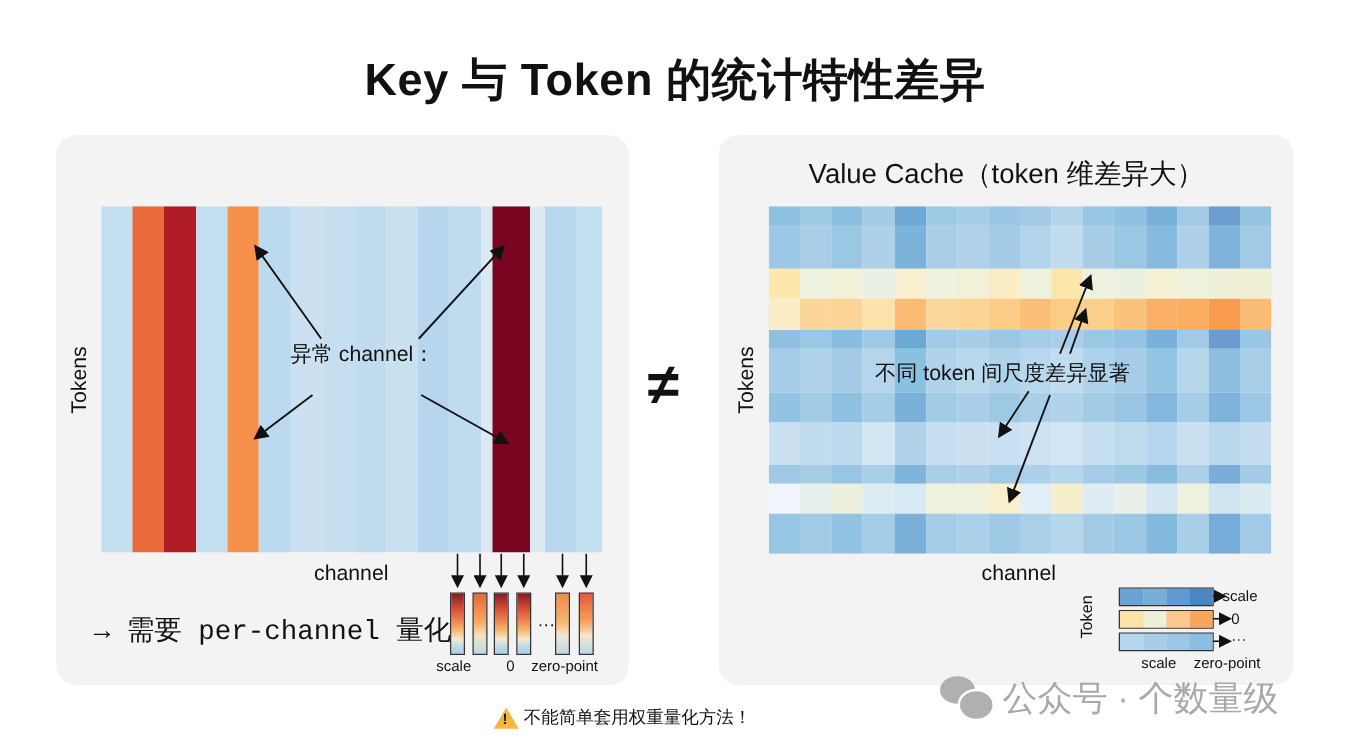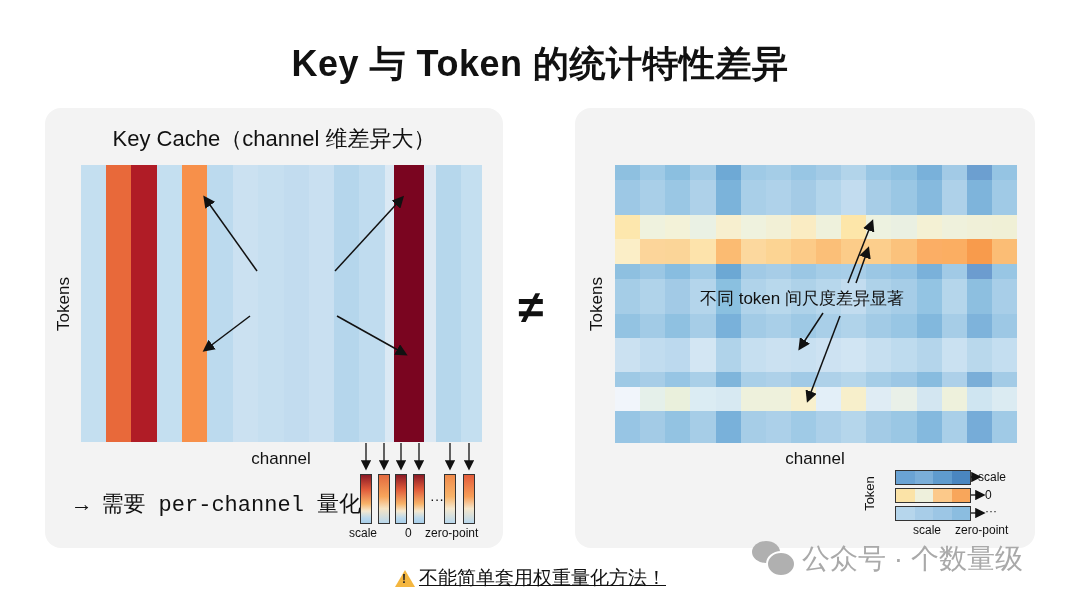--- a/index.html
+++ b/index.html
@@ -41,21 +41,21 @@
   .need-label { position:absolute; font-size:22px;font-family:Liberation Mono, monospace; }
   .qbar {
     position:absolute; width:10px; height:48px; border:1px solid #333;
     background:linear-gradient(to bottom, #8c1a25 0%, #e05a3a 30%, #f7b36a 60%, #f5e8cf 75%, #b9d8ed 90%, #a9cfe9 100%);
   }
   .small-label { position:absolute; font-size:12px; color:#111; }
   .tbar { position:absolute; height:13px; width:74px; border:1px solid #333; display:flex; }
   .tbar span { flex:1; }
   .neq { position:absolute; left:518px; top:280px; font-size:46px; font-weight:bold; }
   .warning {
-    position:absolute; top:565px; left:395px; font-size:19px; color:#111; display:flex; align-items:center; gap:4px;text-decoration:underline;
+    position:absolute; top:565px; left:395px; font-size:14px; color:#111; display:flex; align-items:center; gap:4px;
   }
   .warn-icon {
     width:0; height:0; border-left:10px solid transparent; border-right:10px solid transparent;
     border-bottom:17px solid #f4b63f; position:relative; display:inline-block;
   }
   .warn-icon::after {
     content:"!"; position:absolute; left:-3px; top:2px; font-size:12px; font-weight:bold; color:#222;
   }
   .watermark {
     position:absolute; left:752px; top:540px; font-size:28px; color:#a9a9a9; display:flex; align-items:center; gap:8px;
@@ -63,21 +63,20 @@
   .wechat-icon { position:relative; width:42px; height:36px; }
   .bubble1 { position:absolute; left:0; top:0; width:28px; height:22px; border-radius:50%; background:#b0b0b0; }
   .bubble2 { position:absolute; left:14px; top:10px; width:26px; height:22px; border-radius:50%; background:#b0b0b0; border:2px solid #fff; }
 </style>
 </head>
 <body>
 
 <div class="title">Key 与 Token 的统计特性差异</div>
 
 <div id="left-panel" class="panel">
-  <div class="panel-title">Key Cache（channel 维差异大）</div>
   <div id="key-heatmap" class="heatmap">
       <div class="col" style="width: 25px; background: rgb(196, 223, 240);"></div>
       <div class="col" style="width: 25px; background: rgb(232, 105, 58);"></div>
       <div class="col" style="width: 26px; background: rgb(176, 28, 38);"></div>
       <div class="col" style="width: 25px; background: rgb(196, 223, 240);"></div>
       <div class="col" style="width: 25px; background: rgb(247, 144, 74);"></div>
       <div class="col" style="width: 26px; background: rgb(188, 218, 238);"></div>
       <div class="col" style="width: 25px; background: rgb(203, 225, 241);"></div>
       <div class="col" style="width: 26px; background: rgb(198, 223, 240);"></div>
       <div class="col" style="width: 25px; background: rgb(194, 220, 239);"></div>
@@ -86,20 +85,21 @@
       <div class="col" style="width: 26px; background: rgb(192, 220, 239);"></div>
       <div class="col" style="width: 9px; background: rgb(219, 233, 244);"></div>
       <div class="col" style="width: 30px; background: rgb(122, 5, 32);"></div>
       <div class="col" style="width: 12px; background: rgb(221, 233, 243);"></div>
       <div class="col" style="width: 25px; background: rgb(182, 215, 236);"></div>
       <div class="col" style="width: 21px; background: rgb(196, 223, 240);"></div>
     </div>
   <div class="axis-y" style="left:-21px; top:186px;">Tokens</div>
   <div class="axis-x" style="left:176px; top:341px;">channel</div>
   <div class="annot" style="left:130px; top:164px; width:230px;">
+    <div>异常 channel：</div>
   </div>
   <svg class="svg-overlay" width="458" height="440">
     <defs>
       <marker id="ah" markerWidth="8" markerHeight="8" refX="6" refY="4" orient="auto">
         <path d="M0,0 L8,4 L0,8 z" fill="#111"></path>
       </marker>
     </defs>
     <line x1="212" y1="163" x2="160" y2="90" stroke="#111" stroke-width="1.5" marker-end="url(#ah)"></line>
     <line x1="290" y1="163" x2="357" y2="90" stroke="#111" stroke-width="1.5" marker-end="url(#ah)"></line>
     <line x1="205" y1="208" x2="160" y2="242" stroke="#111" stroke-width="1.5" marker-end="url(#ah)"></line>
@@ -121,20 +121,21 @@
   <div class="qbar" style="left:399px; top:366px; background:linear-gradient(to bottom,#f08a4a 0%,#f7b36a 45%,#f5e8cf 70%,#b9d8ed 100%);"></div>
   <div class="qbar" style="left:418px; top:366px; background:linear-gradient(to bottom,#e35b3a 0%,#f79e58 45%,#f5e6cb 70%,#b9d8ed 100%);"></div>
   <div class="small-label" style="left:304px; top:418px;">scale</div>
   <div class="small-label" style="left:360px; top:418px;">0</div>
   <div class="small-label" style="left:380px; top:418px;">zero-point</div>
 </div>
 
 <div class="neq">≠</div>
 
 <div id="right-panel" class="panel">
+  <div class="panel-title">Value Cache（token 维差异大）</div>
   <div id="value-heatmap" class="heatmap" style="grid-template-rows: 15fr 35fr 24fr 25fr 15fr 35fr 24fr 34fr 15fr 24fr 32fr;">
       <div class="cell" style="background: rgb(142, 192, 224);"></div>
       <div class="cell" style="background: rgb(159, 202, 230);"></div>
       <div class="cell" style="background: rgb(139, 191, 224);"></div>
       <div class="cell" style="background: rgb(162, 203, 230);"></div>
       <div class="cell" style="background: rgb(110, 169, 213);"></div>
       <div class="cell" style="background: rgb(159, 202, 230);"></div>
       <div class="cell" style="background: rgb(165, 205, 231);"></div>
       <div class="cell" style="background: rgb(152, 198, 228);"></div>
       <div class="cell" style="background: rgb(163, 203, 230);"></div>

